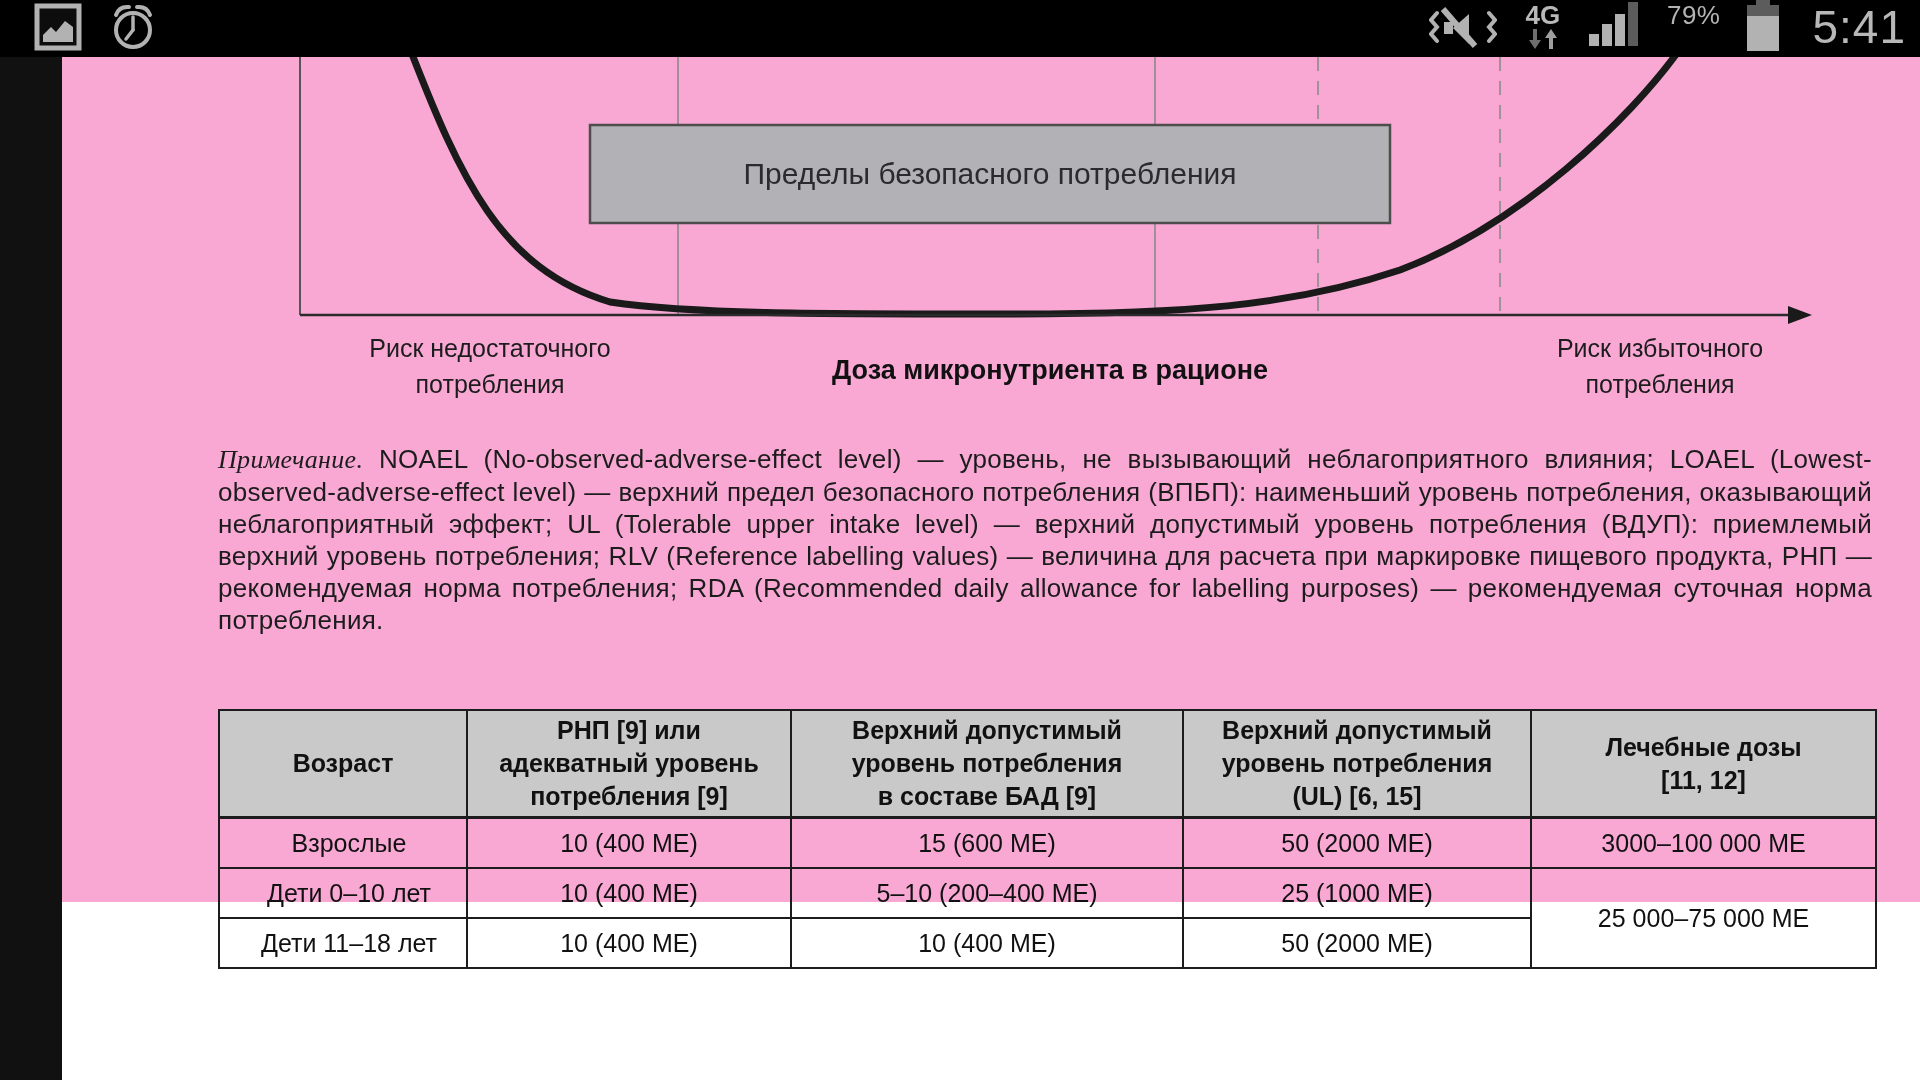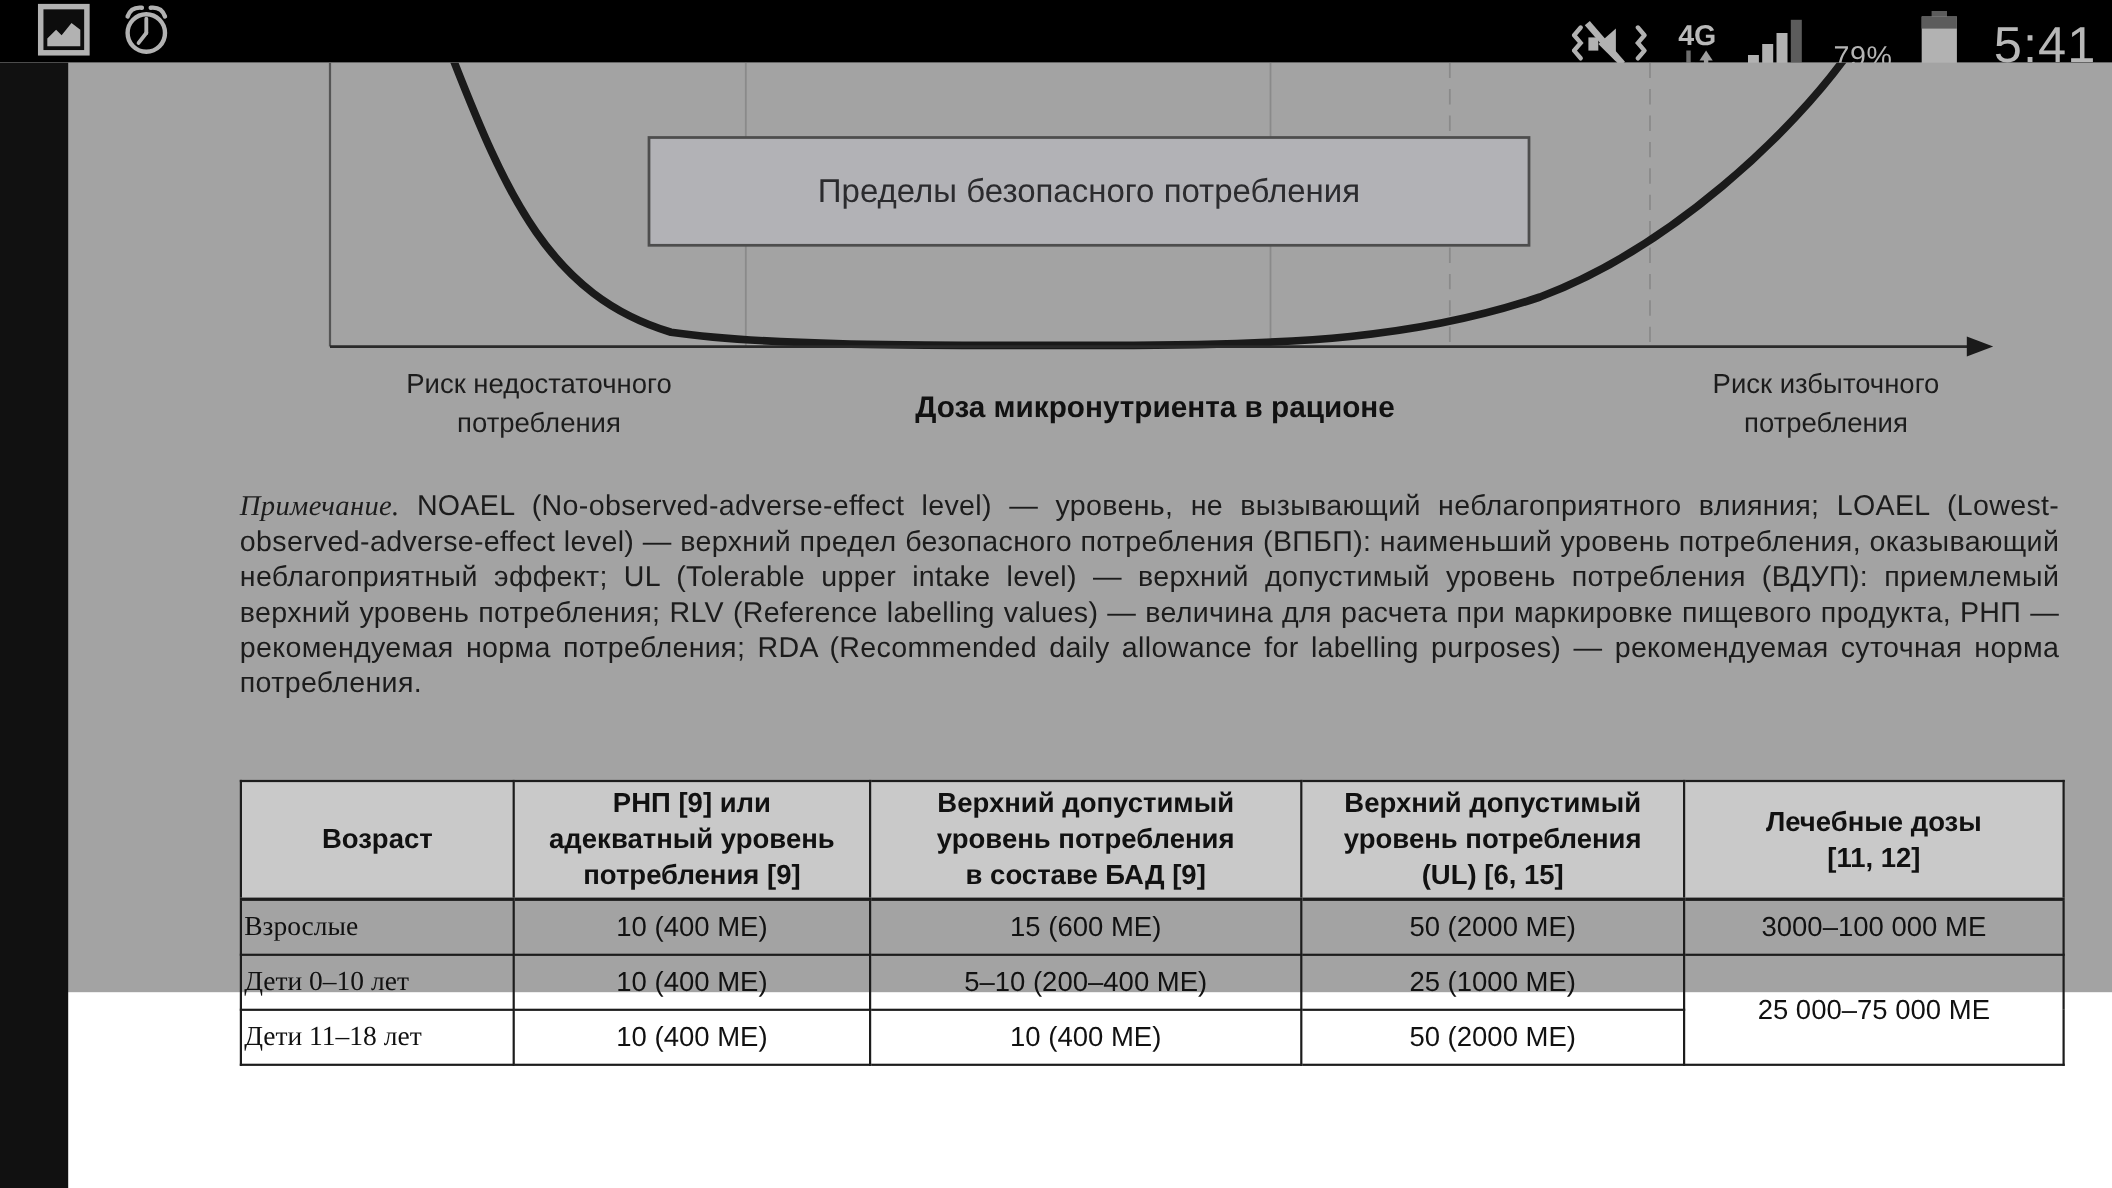--- a/index.html
+++ b/index.html
@@ -5,28 +5,28 @@
   html,body{margin:0;padding:0;}
   body{
     width:1920px;height:1080px;overflow:hidden;background:#ffffff;
     font-family:"Liberation Sans", sans-serif;
   }
   
   .status-bar{
     position:absolute;left:0;top:0;width:1920px;height:57px;background:#000000;
   }
   .sb-left{position:absolute;left:34px;top:4px;display:flex;gap:26px;align-items:center;height:50px;}
-  .sb-right{position:absolute;right:8px;top:0;height:67px;display:flex;align-items:flex-end;gap:24px;}
+  .sb-right{position:absolute;right:8px;top:0;height:67px;display:flex;align-items:flex-start;gap:24px;}
   .sb-4g{display:flex;flex-direction:column;align-items:center;line-height:1;margin-top:2px;}
   .sb-4g .g-label{color:#b9b9b9;font-weight:bold;font-size:26px;letter-spacing:0;}
   .sb-pct{color:#b4b4b4;font-size:26px;letter-spacing:0.5px;}
   .sb-time{color:#b8b8b8;font-size:46px;letter-spacing:1px;margin-left:6px;margin-right:6px;}
   
   .page{
-    position:absolute;left:0;top:57px;width:1920px;height:845px;background:#a3a3a3;
+    position:absolute;left:0;top:57px;width:1920px;height:845px;background:#f9a8d4;
   }
   .left-strip{position:absolute;left:0;top:0;width:62px;height:1023px;background:#111111;}
   .chart-svg{position:absolute;left:0;top:0;}
   .note-para{
     position:absolute;left:218px;top:360px;width:1654px;
     font-size:26px;line-height:32px;color:#1c1c1c;text-align:justify;letter-spacing:0.3px;
   }
   .ital{font-style:italic;font-family:Liberation Serif, serif;}
   .tbl-caption{
     position:absolute;left:218px;top:606px;font-size:25px;color:#1c1c1c;
@@ -36,21 +36,21 @@
     position:absolute;left:218px;top:652px;border-collapse:collapse;table-layout:fixed;
     font-size:25px;color:#111111;
   }
   .vit-table th,.vit-table td{border:2px solid #1c1c1c;vertical-align:middle;padding:0 6px;}
   .vit-table thead th{
     background:#c9c9c9;font-weight:bold;text-align:center;height:105px;line-height:33px;
     border-bottom:3px solid #1c1c1c;
   }
   .vit-table thead th span{display:block;}
   .vit-table tbody td{height:48px;text-align:center;}
-  .vit-table tbody td.cell-age{text-align:left;padding-left:2px;font-family:Liberation Serif, serif;}
+  .vit-table tbody td.cell-age{text-align:center;padding-left:18px;}
   .footnote{
     position:absolute;left:218px;top:936px;font-size:25px;color:#1c1c1c;
   }
 </style>
 </head>
 <body>
 
 <div class="status-bar">
   <div class="sb-left">
     <span>

